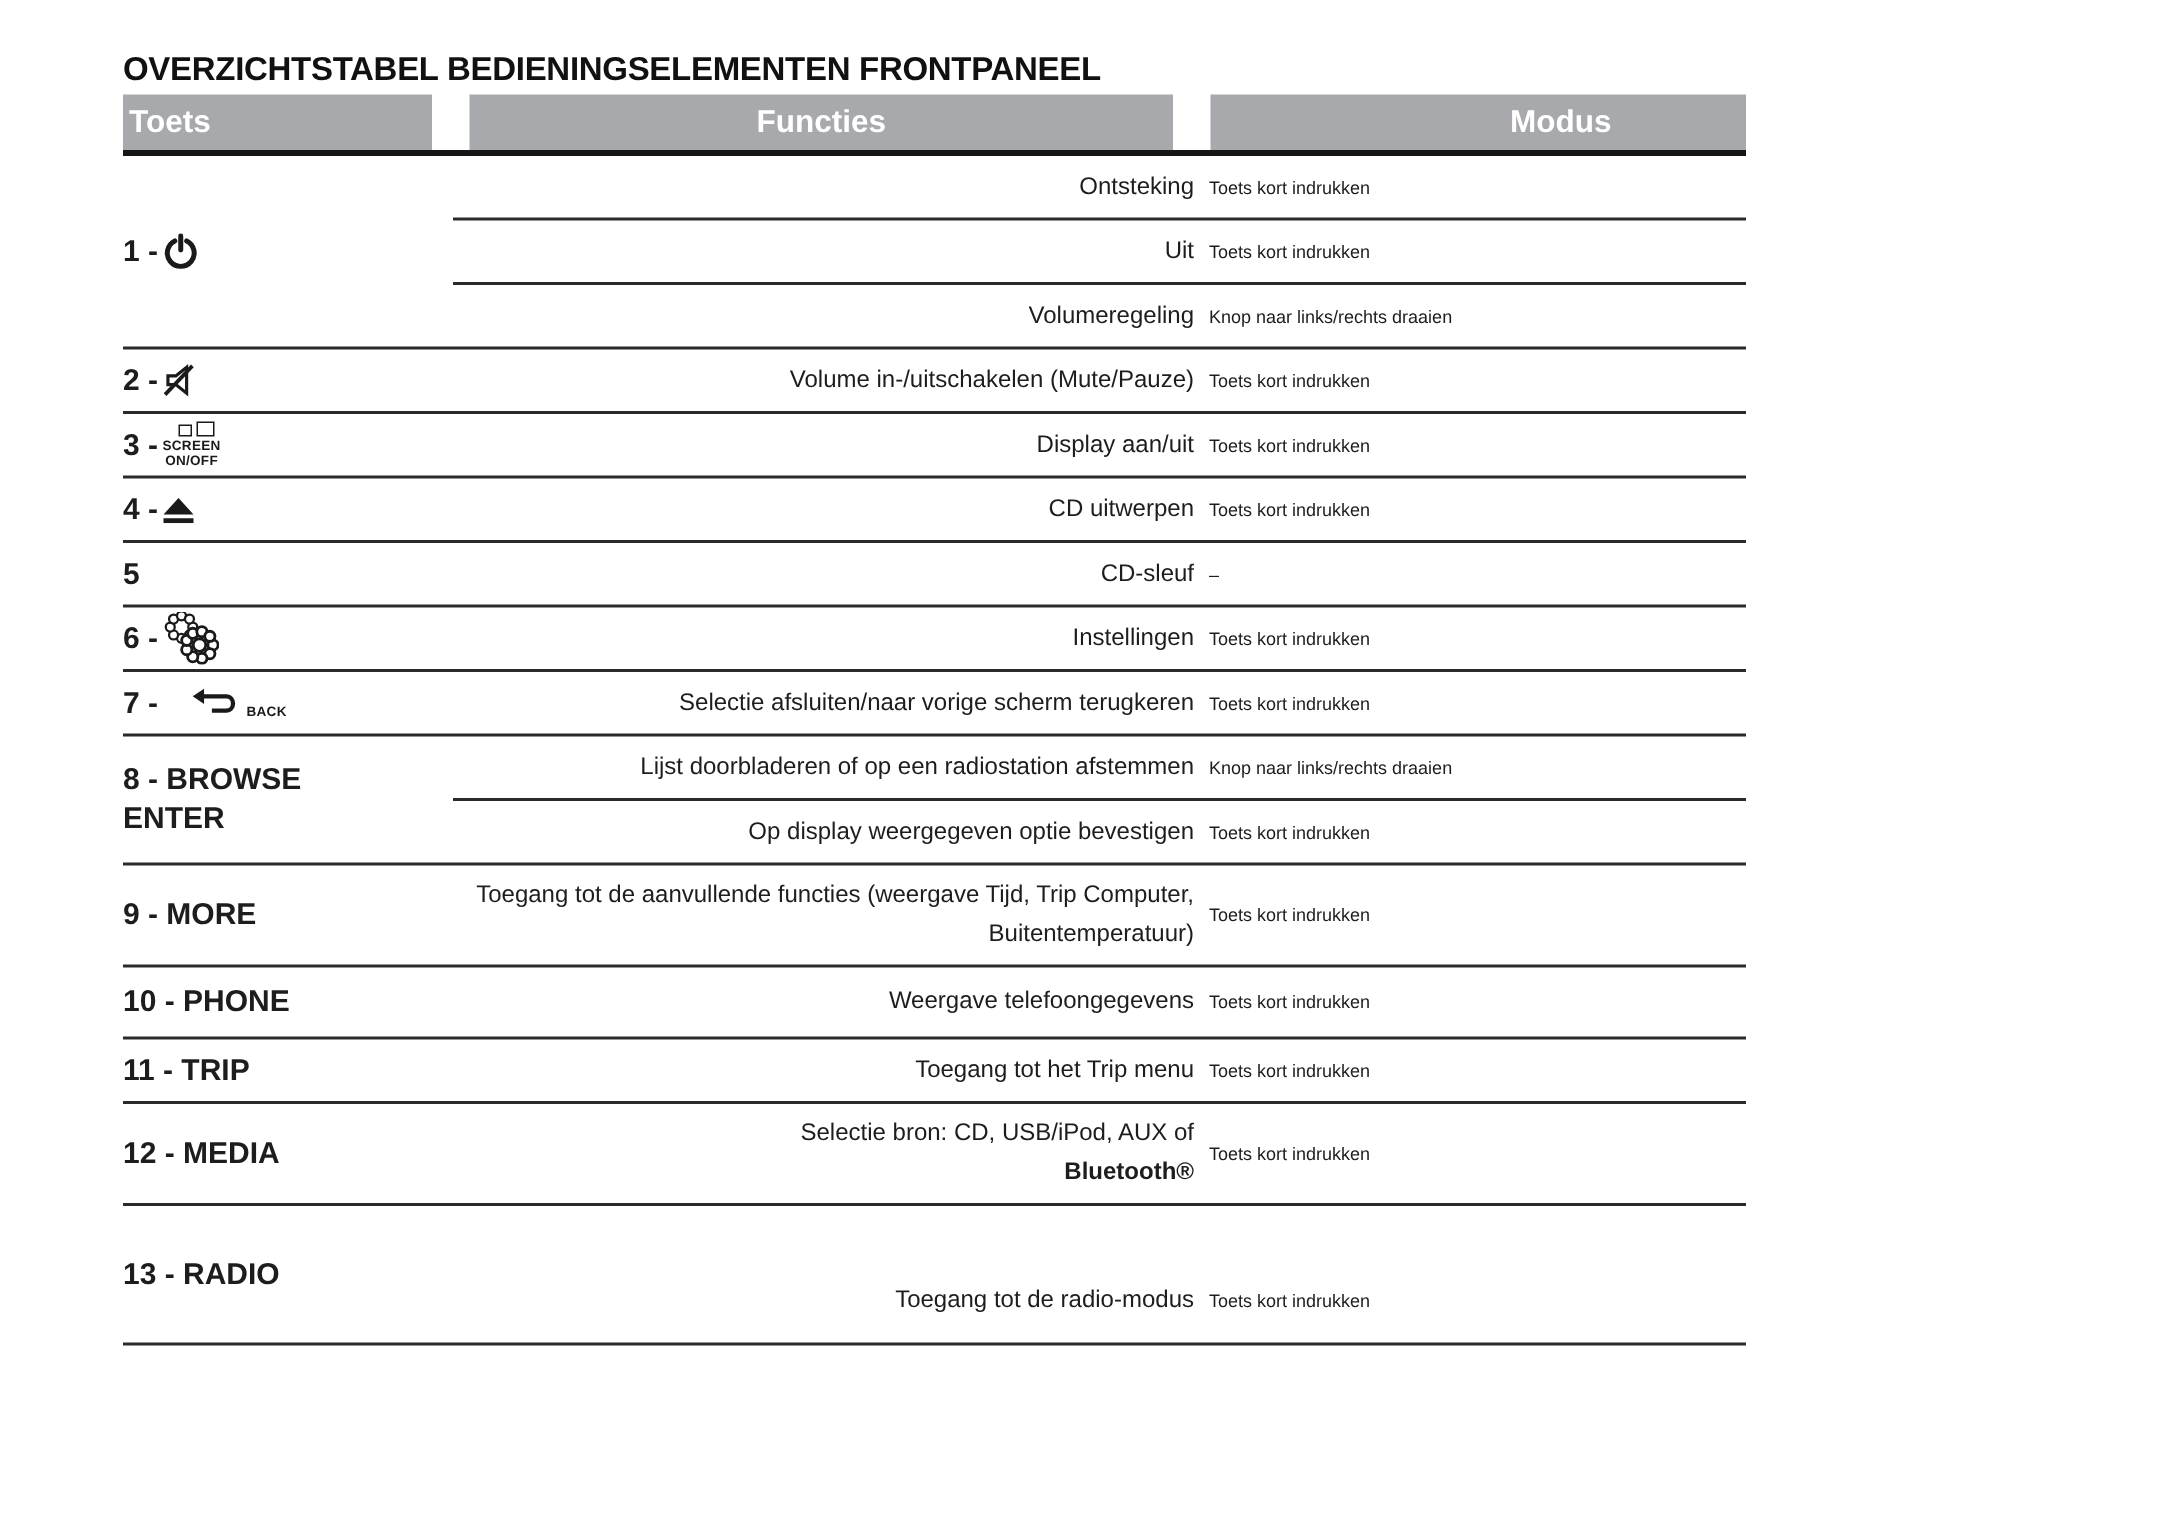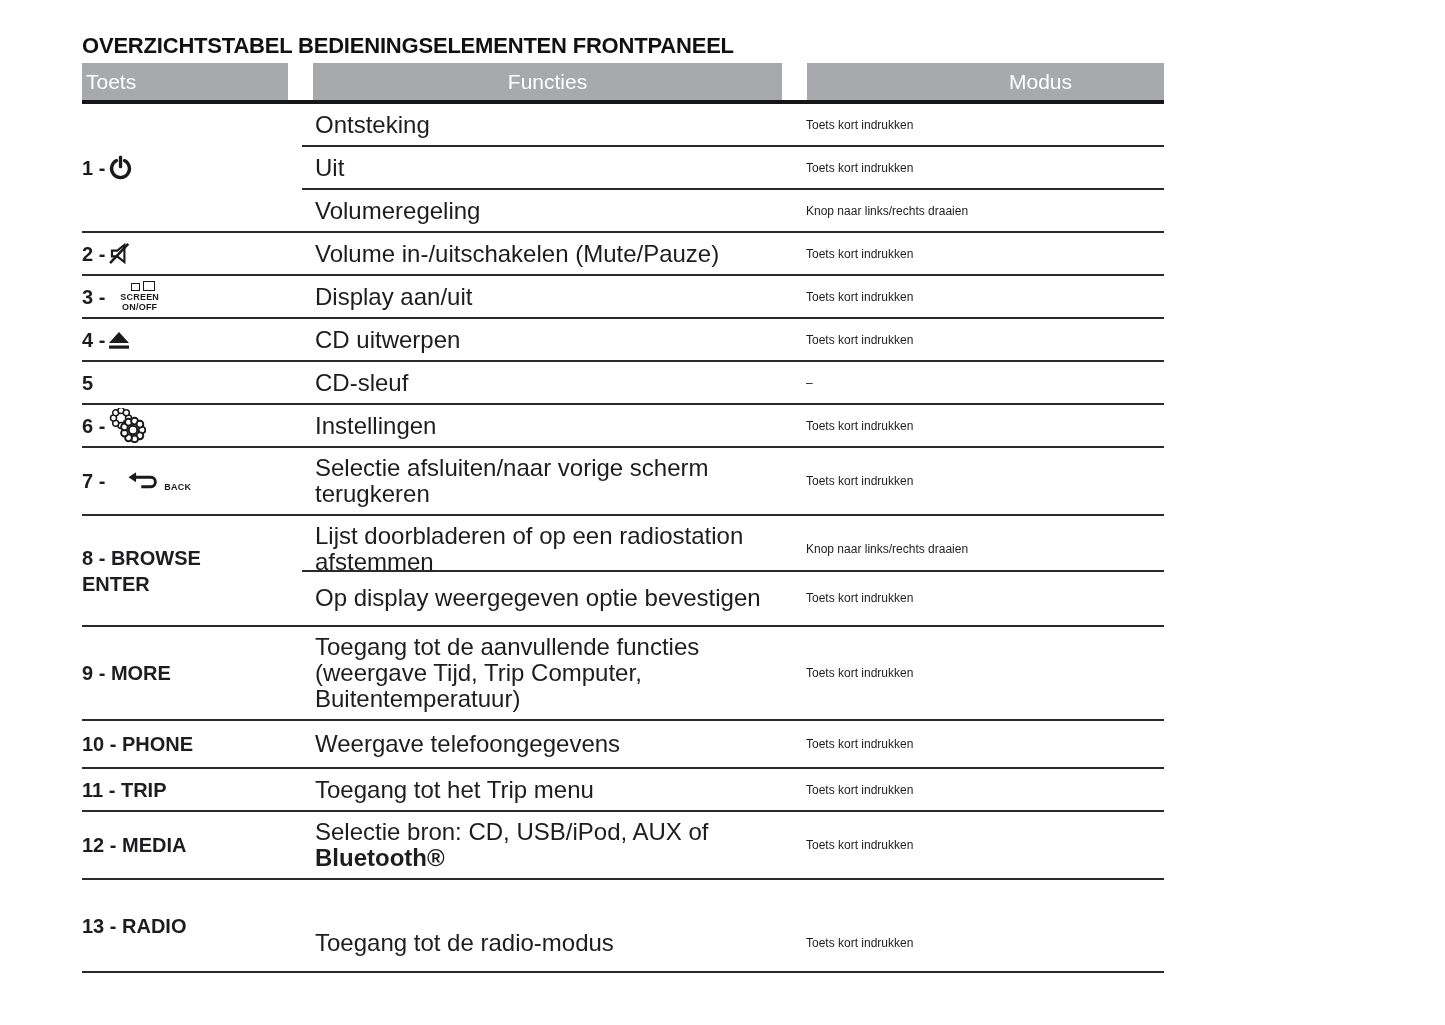--- a/index.html
+++ b/index.html
@@ -11,38 +11,38 @@
   .title{
     position:absolute;left:82px;top:33px;font-size:22px;font-weight:700;
     letter-spacing:-0.2px;color:#111;
   }
   .ctable{position:absolute;left:82px;top:63px;width:1192px;}
   .thead{
     display:grid;grid-template-columns:206px 469px 467px;column-gap:25px;
     border-bottom:4px solid #161616;
   }
   .hcell{
-    background:#a7a9ac;color:#fff;font-size:21px;font-weight:400;height:37px;
+    background:#a7a9ac;color:#fff;font-size:21px;font-weight:700;height:37px;
     display:flex;align-items:center;justify-content:center;
   }
   .hcell.first{justify-content:flex-start;padding-left:4px;}
   .trow{display:grid;grid-template-columns:220px 972px;border-bottom:2px solid #2a2a2a;}
   .toets{display:flex;align-items:center;gap:3px;font-weight:700;font-size:20px;line-height:26px;}
   .keytext{white-space:pre-line;}
   .rest{display:flex;flex-direction:column;}
   .subrow{display:grid;grid-template-columns:504px 468px;align-items:center;min-height:41px;flex:1;}
   .subrow:not(:last-child){border-bottom:2px solid #2a2a2a;}
-  .fcell{padding:7px 10px 7px 13px;font-size:24px;line-height:26px;}
+  .fcell{padding:7px 10px 7px 13px;font-size:16px;line-height:26px;text-align:right;}
   .mcell{font-size:12px;line-height:26px;padding:7px 0;}
   .bold-line{display:block;font-weight:700;}
   .r10 .subrow{min-height:46px;}
   .r13 .subrow{min-height:56px;margin-top:35px;}
   
   .icn{display:inline-flex;flex-direction:column;align-items:center;line-height:0;}
-  .screen-icon{display:inline-flex;flex-direction:column;align-items:center;margin-left:12px;}
+  .screen-icon{display:inline-flex;flex-direction:column;align-items:center;margin-left:0;}
   .screen-squares{display:flex;align-items:flex-end;align-self:flex-end;margin-right:4px;margin-bottom:1px;}
   .sq{display:inline-block;border:1.7px solid #1a1a1a;background:#fff;}
   .sq1{width:7px;height:6px;}
   .sq2{width:10px;height:8px;margin-left:3px;}
   .tinytxt{font-size:9px;line-height:10px;font-weight:600;letter-spacing:0.2px;color:#1a1a1a;}
   .back-icon{display:inline-flex;flex-direction:row;align-items:flex-end;margin-left:20px;}
   .back-icon .tinytxt{margin-top:1px;}
   
   .sidebar-frame{
     position:absolute;left:1300px;top:42px;width:280px;height:896px;

